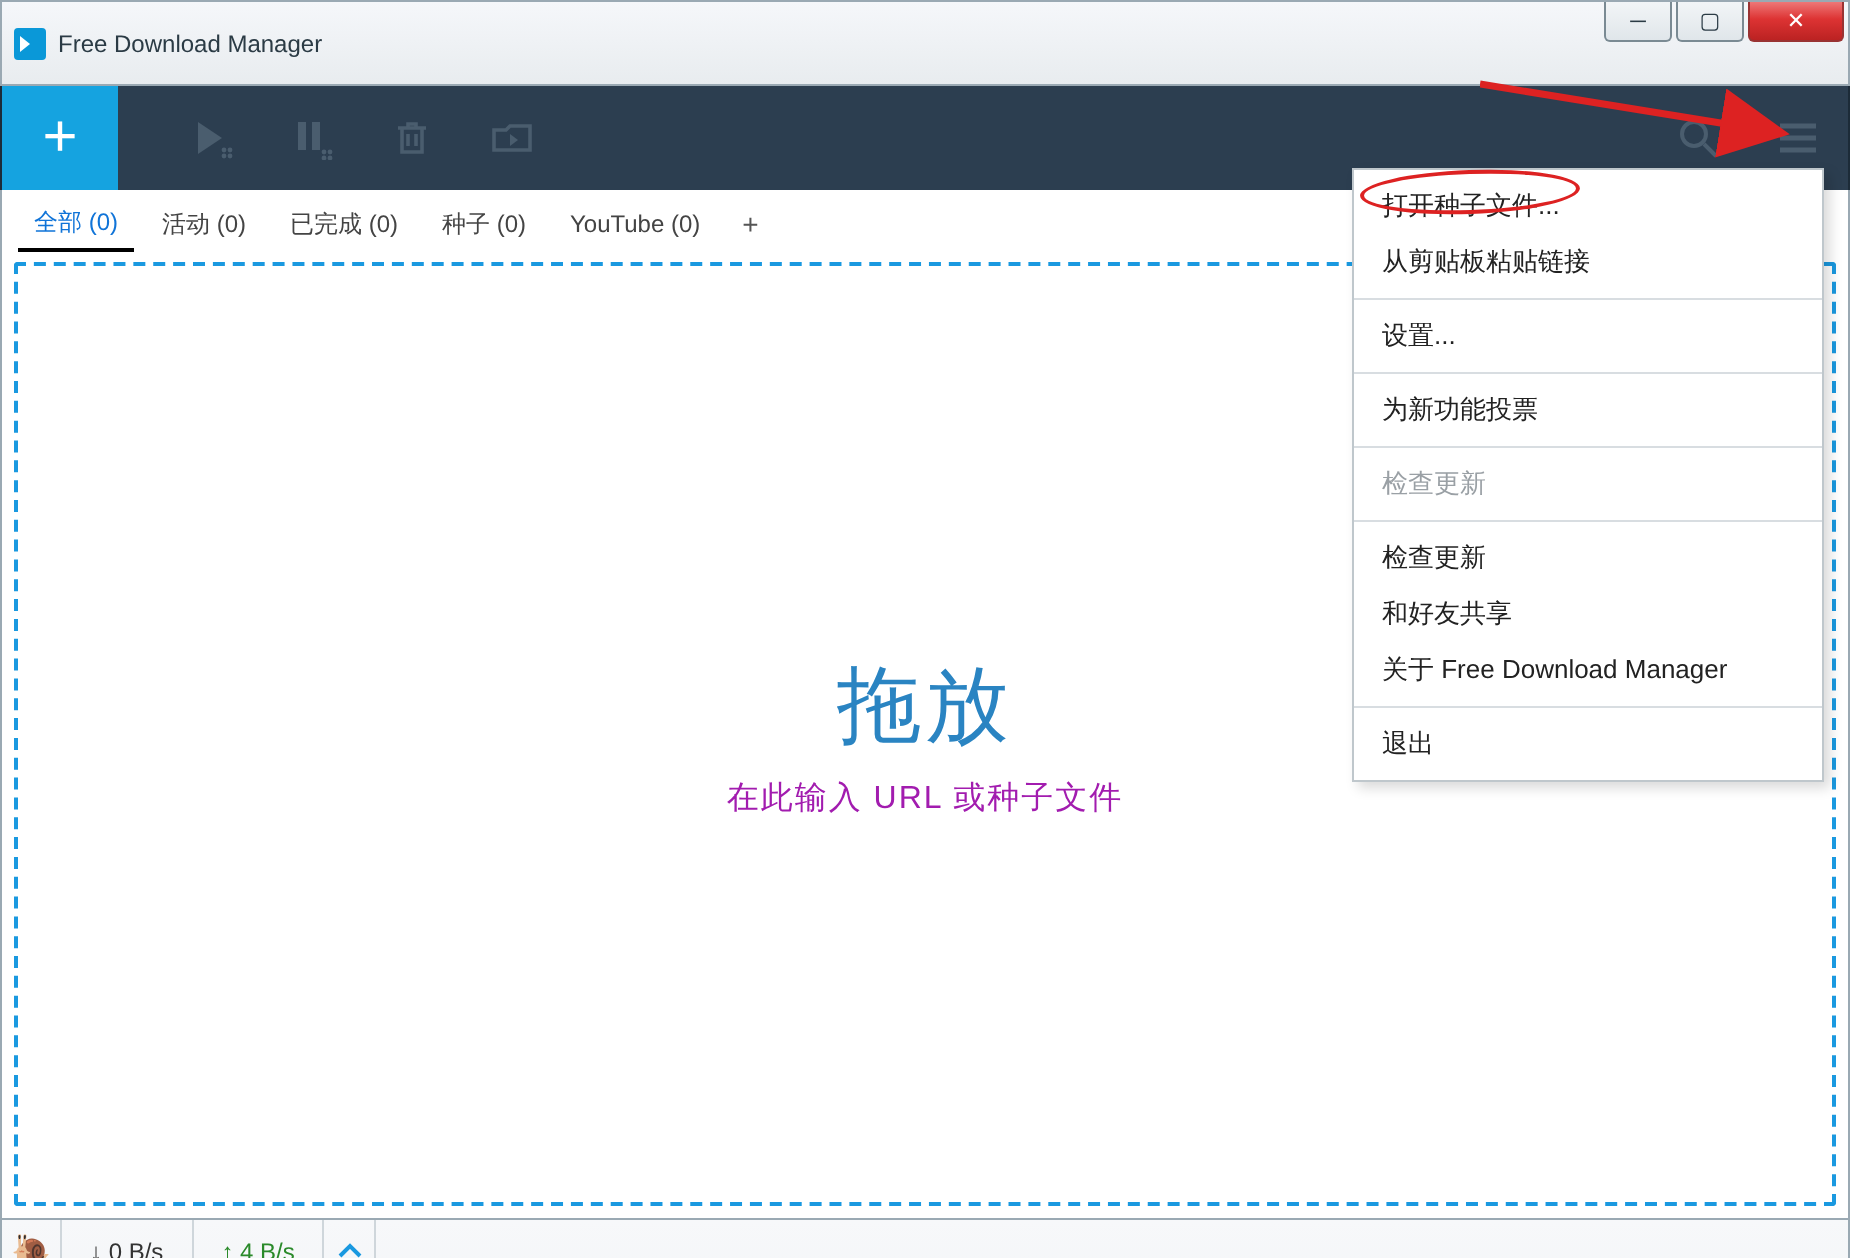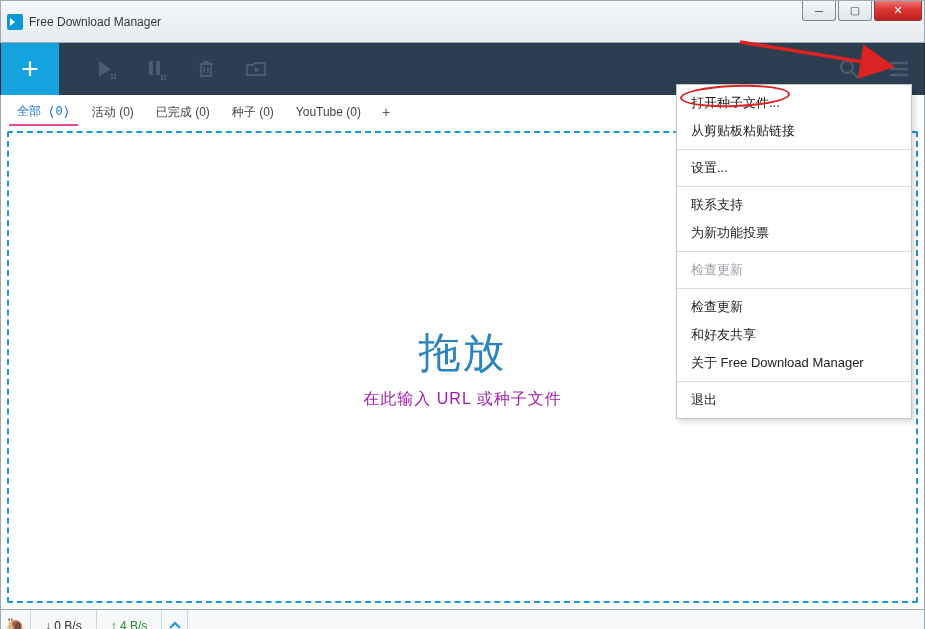--- a/index.html
+++ b/index.html
@@ -89,22 +89,21 @@
     font-size: 12px;
     color: #444;
   }
   .tab {
     padding: 4px 8px;
     border-radius: 2px 2px 0 0;
     cursor: pointer;
   }
   .tab.active {
     color: #1074d8;
-    border-bottom: 2px solid #ec4899;
-    font-family: Liberation Mono, monospace;
+    border-bottom: 2px solid #000000;
   }
   .tab-add {
     width: 22px; height: 20px;
     display: flex; align-items: center; justify-content: center;
     color: #555; font-size: 14px;
   }
 
   
   .main {
     border-left: 1px solid #9aa9b3;
@@ -292,21 +291,20 @@
       </svg>
   </div>
 </div>
 
 <div class="menu">
   <div class="menu-item">打开种子文件...</div>
   <div class="menu-item">从剪贴板粘贴链接</div>
   <div class="menu-sep"></div>
   <div class="menu-item">设置...</div>
   <div class="menu-sep"></div>
-  <div class="menu-item">联系支持</div>
   <div class="menu-item">为新功能投票</div>
   <div class="menu-sep"></div>
   <div class="menu-item disabled">检查更新</div>
   <div class="menu-sep"></div>
   <div class="menu-item">检查更新</div>
   <div class="menu-item">和好友共享</div>
   <div class="menu-item">关于 Free Download Manager</div>
   <div class="menu-sep"></div>
   <div class="menu-item">退出</div>
 </div>

